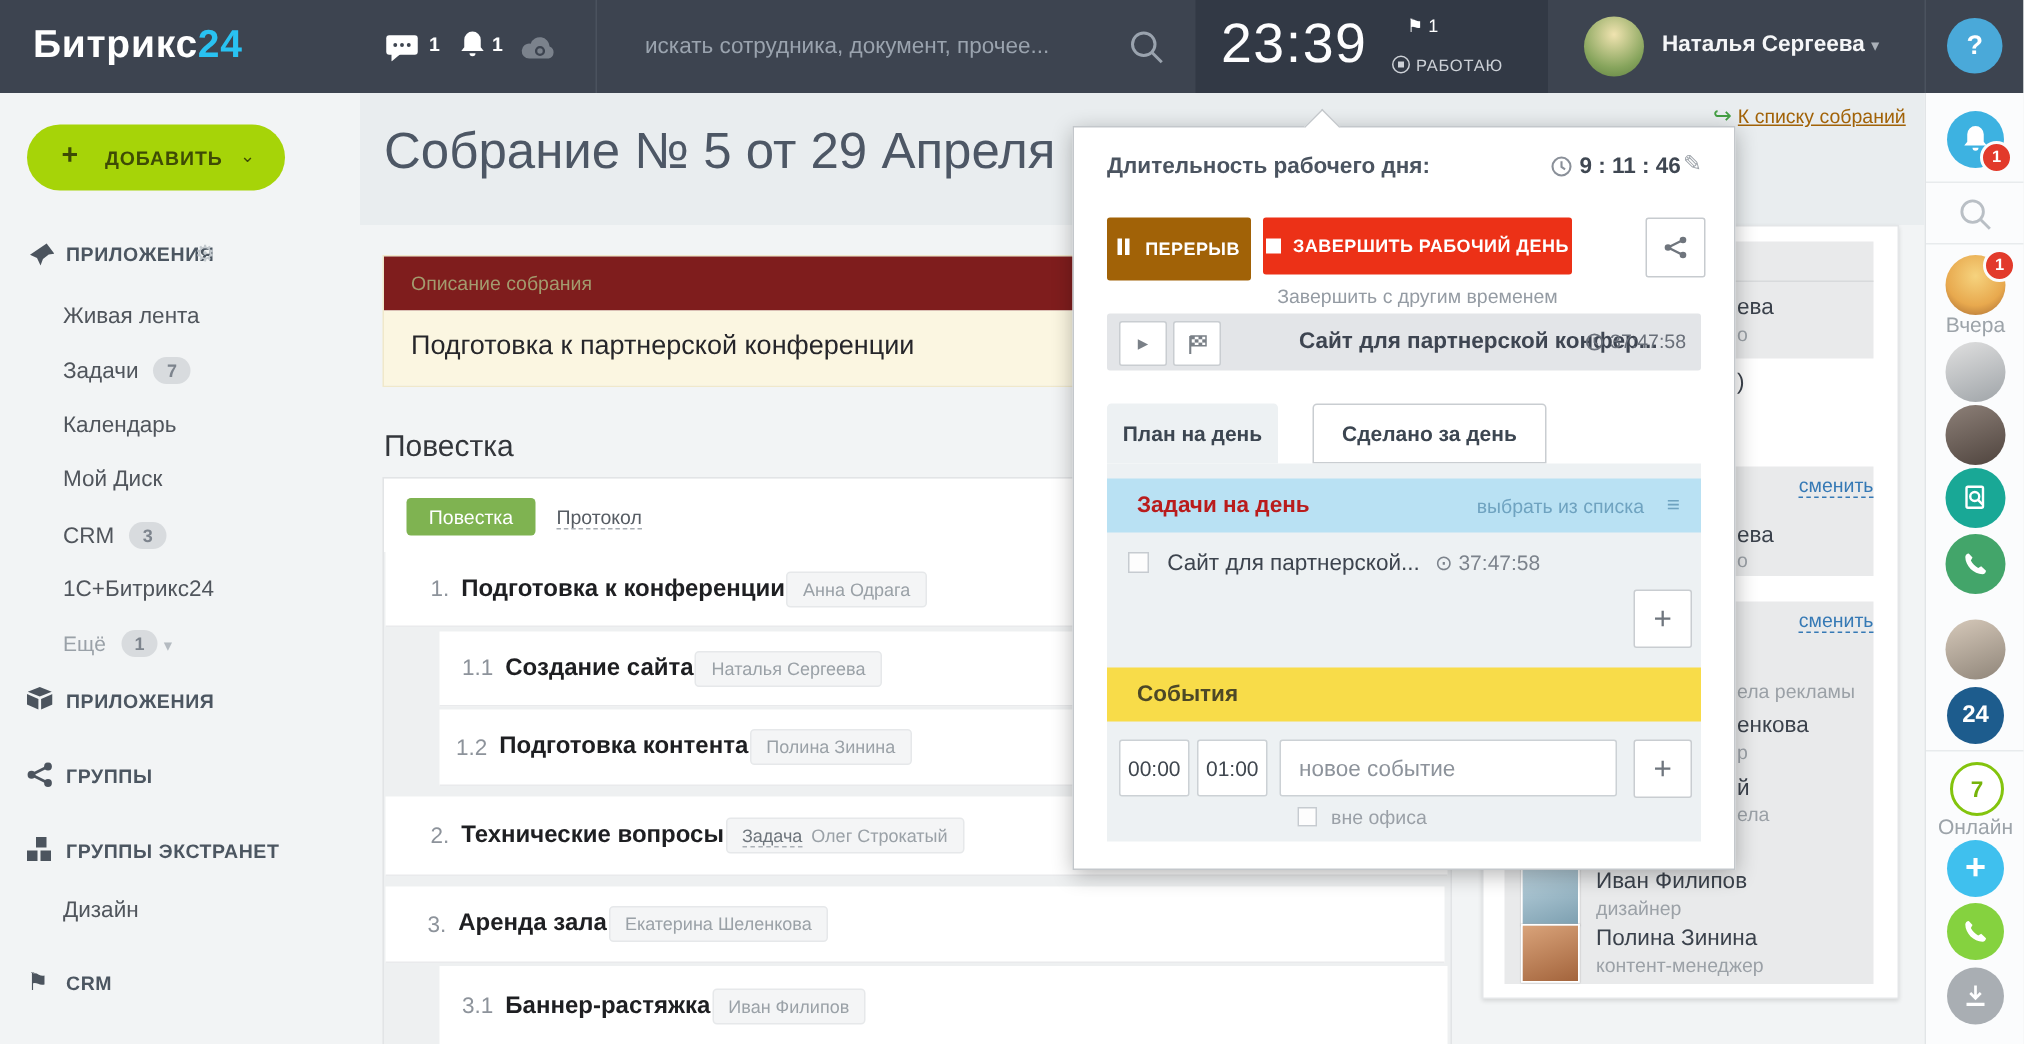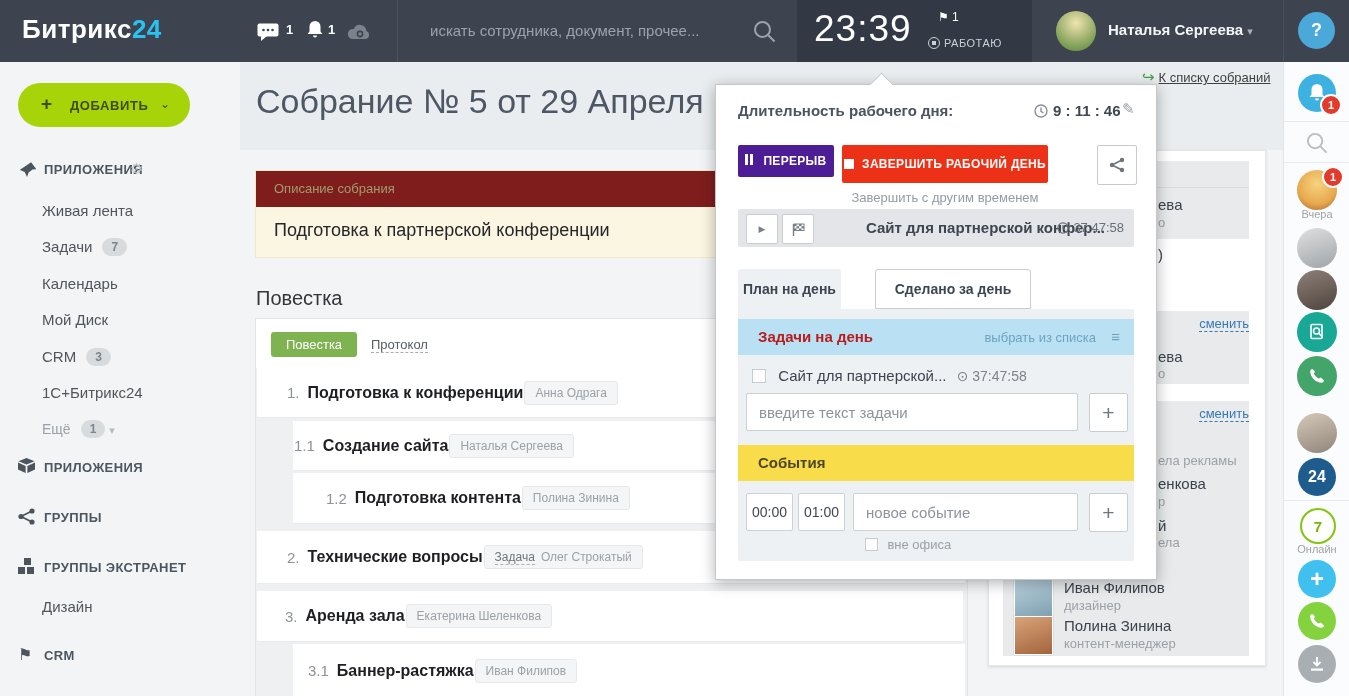--- a/index.html
+++ b/index.html
@@ -38,21 +38,21 @@
   .sb-item{position:absolute;left:42px;font-size:15px;color:#50555c;cursor:pointer}
   .sb-badge{display:inline-block;background:#d8dbde;border-radius:9px;padding:2px 9px;
             font-size:12px;font-weight:bold;color:#7d848d;margin-left:10px;vertical-align:1px}
   .sb-more{color:#9aa1a8;font-size:14px}
   .gear{position:absolute;left:130px;top:160px;font-size:15px;color:#c3c9ce;cursor:pointer}
 
   
   .main-band{position:absolute;left:240px;top:62px;width:1043px;height:88px;background:#e9edef}
   .back-link{position:absolute;left:1142px;top:68px;font-size:13px;z-index:20;cursor:pointer}
   .back-link .arr{color:#44a044;font-size:15px;margin-right:4px}
-  .back-link .lnk{color:#404040;text-decoration:underline}
+  .back-link .lnk{color:#a16207;text-decoration:underline}
   .page-title{position:absolute;left:256px;top:82px;font-size:34px;font-weight:300;color:#4d5765}
 
   .desc-card{position:absolute;left:255px;top:170px;width:711px;height:86px;border:1px solid #f0e8ca}
   .desc-head{position:absolute;left:0;top:0;right:0;height:36px;background:#7f1d1d}
   .desc-head span{position:absolute;left:18px;top:10px;font-size:13px;color:#a39b6e}
   .desc-body{position:absolute;left:0;top:36px;right:0;bottom:0;background:#fbf6e1}
   .desc-body span{position:absolute;left:18px;top:13px;font-size:18px;color:#26262a}
 
   .agenda-h{position:absolute;left:256px;top:287px;font-size:20px;color:#33363b}
   .agenda-card{position:absolute;left:255px;top:318px;width:711px;height:378px;background:#eef0f1;
@@ -83,35 +83,35 @@
   
   .popup{position:absolute;left:715px;top:84px;width:440px;height:494px;background:#fff;
          border:1px solid #c3c7cb;box-shadow:0 3px 14px rgba(0,0,0,.3);z-index:40}
   .pop-arrow{position:absolute;left:157px;top:-9px;width:16px;height:16px;background:#fff;
              border-left:1px solid #c3c7cb;border-top:1px solid #c3c7cb;transform:rotate(45deg)}
   .dur-label{position:absolute;left:22px;top:17px;font-size:15px;font-weight:bold;color:#4b5460}
   .dur-value{position:absolute;left:337px;top:17px;font-size:15px;font-weight:bold;color:#3f4752}
   .pencil{position:absolute;left:406px;top:15px;font-size:15px;color:#9aa0a7;cursor:pointer}
   .btn{position:absolute;border-radius:2px;cursor:pointer;display:flex;align-items:center;justify-content:center;
        font-size:12px;font-weight:bold;letter-spacing:.3px;color:#fff}
-  .btn-break{left:22px;top:60px;width:96px;height:32px;background:#4c1d95}
+  .btn-break{left:22px;top:60px;width:96px;height:42px;background:#a16207}
   .btn-finish{left:126px;top:60px;width:206px;height:38px;background:#ec3117}
   .btn-share{left:381px;top:60px;width:38px;height:38px;background:#fff;border:1px solid #c7cbcf}
   .pause-bar{display:inline-block;width:3px;height:11px;background:#fff;margin-right:2px}
   .stop-sq{display:inline-block;width:10px;height:10px;background:#fff;margin-right:8px}
   .finish-other{position:absolute;left:126px;top:105px;width:206px;text-align:center;
                 font-size:13px;color:#949ba3;cursor:pointer}
   .taskbar{position:absolute;left:22px;top:124px;width:396px;height:38px;background:#e3e5e8;border-radius:2px}
   .mini-btn{position:absolute;top:5px;width:30px;height:28px;background:#fff;border:1px solid #c9cdd1;
             border-radius:2px;cursor:pointer;display:flex;align-items:center;justify-content:center}
   .tb-title{position:absolute;left:128px;top:10px;font-size:15px;font-weight:bold;color:#3e4551}
   .tb-time{position:absolute;right:10px;top:11px;font-size:13px;color:#696f79;display:flex;align-items:center;gap:4px}
   .ptab{position:absolute;top:184px;font-size:14px;font-weight:bold;color:#3c4651;text-align:center;
         cursor:pointer;border-radius:3px 3px 0 0}
-  .ptab1{left:22px;width:103px;height:40px;background:#edf1f3;line-height:40px;z-index:2}
+  .ptab1{left:22px;width:114px;height:40px;background:#edf1f3;line-height:40px;z-index:2}
   .ptab2{left:159px;width:154px;height:38px;background:#fff;border:1px solid #c9cdd1;line-height:38px}
   .ppane{position:absolute;left:22px;top:224px;width:396px;height:252px;background:#edf1f3}
   .blue-head{position:absolute;left:0;top:10px;width:396px;height:36px;background:#b9e1f3}
   .blue-head .t{position:absolute;left:20px;top:9px;font-size:15px;font-weight:bold;color:#b91c1c}
   .blue-head .c{position:absolute;right:38px;top:11px;font-size:13px;color:#6fa3c0;cursor:pointer}
   .blue-head .h{position:absolute;right:14px;top:9px;font-size:15px;color:#6fa3c0;cursor:pointer}
   .cb{display:inline-block;width:12px;height:12px;background:#fdfdfd;border:1px solid #c6cbd0;
       vertical-align:-2px;cursor:pointer}
   .task-item{position:absolute;left:14px;top:58px;font-size:15px;color:#3d444e}
   .task-item .tm{color:#7c838c;font-size:14px;margin-left:6px}
@@ -124,21 +124,21 @@
   .yellow-head .t{position:absolute;left:20px;top:9px;font-size:15px;font-weight:bold;color:#4d4827}
   .ooo{position:absolute;left:0;top:228px;width:340px;text-align:center;font-size:13px;color:#9aa0a7}
 
   
   .rail{position:absolute;left:1283px;top:62px;width:66px;height:634px;background:#fbfcfd;
         border-left:1px solid #e2e5e7;z-index:5}
   .rail-div{position:absolute;left:0;width:66px;height:1px;background:#e8ebed}
   .circle{position:absolute;border-radius:50%;cursor:pointer;display:flex;align-items:center;justify-content:center}
   .badge-red{position:absolute;width:18px;height:18px;border-radius:50%;background:#e23a2b;border:2px solid #fbfcfd;
              color:#fff;font-size:11px;font-weight:bold;text-align:center;line-height:18px;z-index:2}
-  .rail-label{position:absolute;left:0;width:66px;text-align:center;font-size:11px;color:#9ca3a9}
+  .rail-label{position:absolute;left:0;width:66px;text-align:center;font-size:14px;color:#9ca3a9}
 </style>
 </head>
 <body>
 
 <div class="topbar">
   <div class="logo"><span>Битрикс</span><span class="c24">24</span></div>
 
   <div class="abs" style="left:257px;top:23px">
     <svg width="22" height="18" viewBox="0 0 22 18">
         <rect x="0.5" y="0.5" width="21" height="13" rx="2" fill="#fff"></rect>
@@ -267,26 +267,26 @@
   <div class="agenda-top">
     <div class="tab-green">Повестка</div>
     <div class="tab-protokol">Протокол</div>
   </div>
 
   <div class="row" style="left:1px;top:49px;width:678px;height:49px;padding-left:30px">
     <span class="num">1.</span>
     <span class="ttl">Подготовка к конференции</span>
     <span class="pill">Анна Одрага</span>
   </div>
-  <div class="row" style="left:37px;top:102px;width:657px;height:49px;padding-left:1px">
+  <div class="row" style="left:37px;top:102px;width:657px;height:49px;padding-left:15px">
     <span class="num">1.1</span>
     <span class="ttl">Создание сайта</span>
     <span class="pill">Наталья Сергеева</span>
   </div>
-  <div class="row" style="left:37px;top:154px;width:657px;height:50px;padding-left:33px">
+  <div class="row" style="left:37px;top:154px;width:657px;height:50px;padding-left:11px">
     <span class="num">1.2</span>
     <span class="ttl">Подготовка контента</span>
     <span class="pill">Полина Зинина</span>
   </div>
   <div class="row" style="left:1px;top:212px;width:678px;height:52px;padding-left:30px">
     <span class="num">2.</span>
     <span class="ttl">Технические вопросы</span>
     <span class="pill"><span class="dashed-link">Задача</span><span>Олег Строкатый</span></span>
   </div>
   <div class="row" style="left:1px;top:272px;width:678px;height:50px;padding-left:28px">
@@ -392,21 +392,20 @@
     <div class="blue-head">
       <span class="t">Задачи на день</span>
       <span class="c">выбрать из списка</span>
       <span class="h">≡</span>
     </div>
     <div class="task-item">
       <span class="cb"></span>
       <span style="margin-left:8px">Сайт для партнерской...</span>
       <span class="tm">⊙ <span>37:47:58</span></span>
     </div>
-    <input class="inp" style="left: 8px; top: 84px; width: 332px; height: 38px;" placeholder="введите текст задачи">
     <div class="plus-btn" style="left:351px;top:84px">+</div>
 
     <div class="yellow-head">
       <span class="t">События</span>
     </div>
     <input class="inp" style="left: 8px; top: 184px; width: 47px; height: 38px; padding: 0px; text-align: center; font-size: 14px;" value="00:00">
     <input class="inp" style="left: 60px; top: 184px; width: 47px; height: 38px; padding: 0px; text-align: center; font-size: 14px;" value="01:00">
     <input class="inp" style="left: 115px; top: 184px; width: 225px; height: 38px;" placeholder="новое событие">
     <div class="plus-btn" style="left:351px;top:184px">+</div>
     <div class="ooo">

